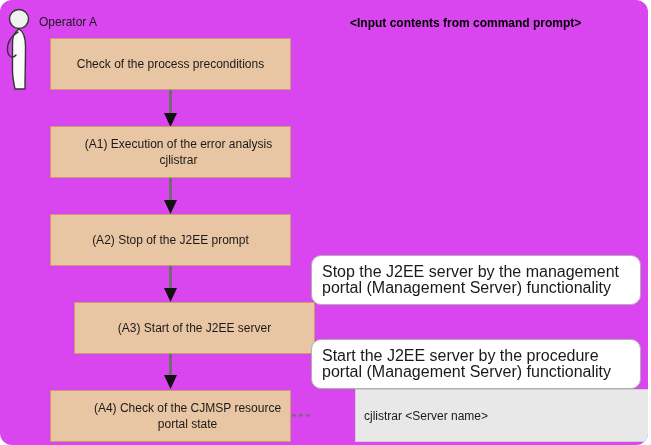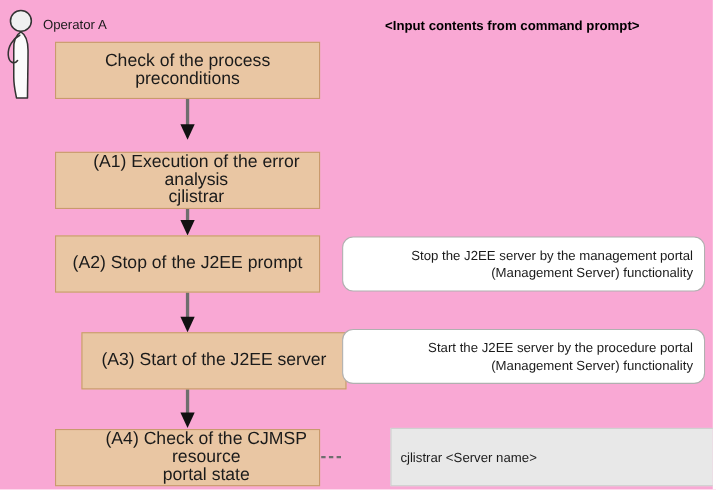--- a/index.html
+++ b/index.html
@@ -7,22 +7,23 @@
     padding: 0;
     background: #ffffff;
   }
   body {
     font-family: "Liberation Sans", sans-serif;
   }
   #canvas {
     position: relative;
     width: 648px;
     height: 445px;
-    background: #f9a8d4;
+    background: #d946ef;
     overflow: hidden;
+    border-radius: 12px;
   }
 
   
   .actor {
     position: absolute;
     left: 2px;
     top: 8px;
     width: 36px;
     height: 86px;
   }
@@ -53,44 +54,45 @@
     position: absolute;
     left: 50px;
     width: 241px;
     background: #e9c6a3;
     border: 1px solid #c99a6d;
     box-sizing: border-box;
     display: flex;
     align-items: center;
     justify-content: center;
     text-align: center;
-    font-size: 16px;
+    font-size: 12px;
     color: #1a1a1a;
     line-height: 16px;
     padding: 2px 8px;
   }
   .proc .txt { display: block; }
 
   
   .note {
     position: absolute;
     left: 311px;
     width: 330px;
     background: #ffffff;
     border: 1px solid #b0b0b0;
     border-radius: 10px;
     box-sizing: border-box;
     display: flex;
     align-items: center;
     justify-content: center;
-    text-align: right;
-    font-size: 12px;
+    text-align: left;
+    font-size: 16px;
     color: #1a1a1a;
     line-height: 16px;
     padding: 2px 10px;
+    margin-top: 40px;
   }
 
   
   .cmdbox {
     position: absolute;
     left: 312px;
     width: 332px;
     background: #e8e8e8;
     border: 1px solid #d0d0d0;
     box-sizing: border-box;
@@ -144,21 +146,21 @@
   <div class="actor-label">Operator A</div>
 
   <div class="col-header">&lt;Input contents from command prompt&gt;</div>
 
   <div class="proc" style="top:38px; height:52px;">
     <div>
       <span class="txt">Check of the process preconditions</span>
     </div>
   </div>
 
-  <div class="proc" style="top:138px; height:52px;padding-left:24px;">
+  <div class="proc" style="top:126px; height:52px;padding-left:24px;">
     <div>
       <span class="txt">(A1) Execution of the error analysis</span>
       <span class="txt">cjlistrar</span>
     </div>
   </div>
 
   <div class="proc" style="top:214px; height:52px;">
     <div>
       <span class="txt">(A2) Stop of the J2EE prompt</span>
     </div>

